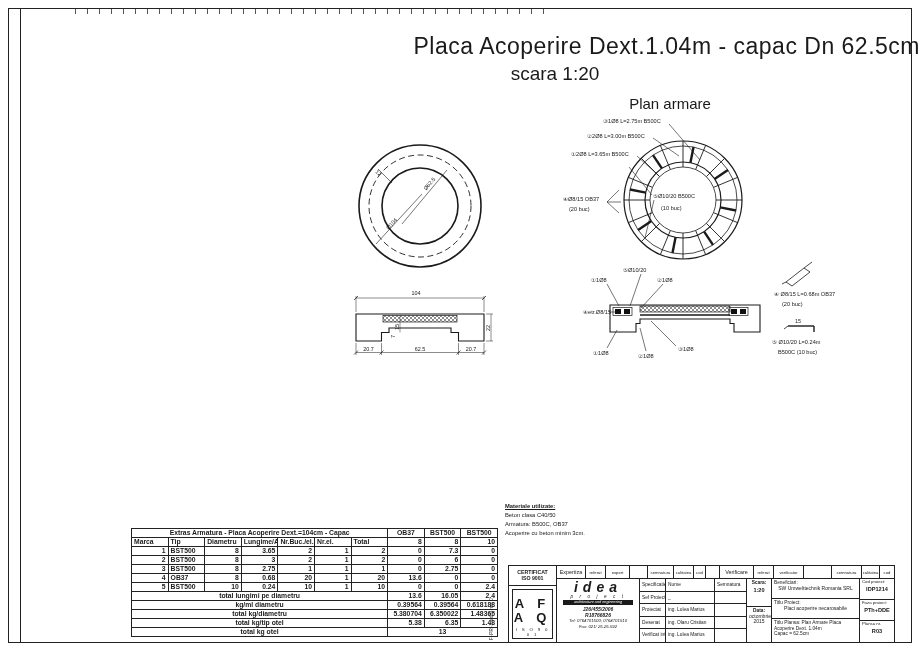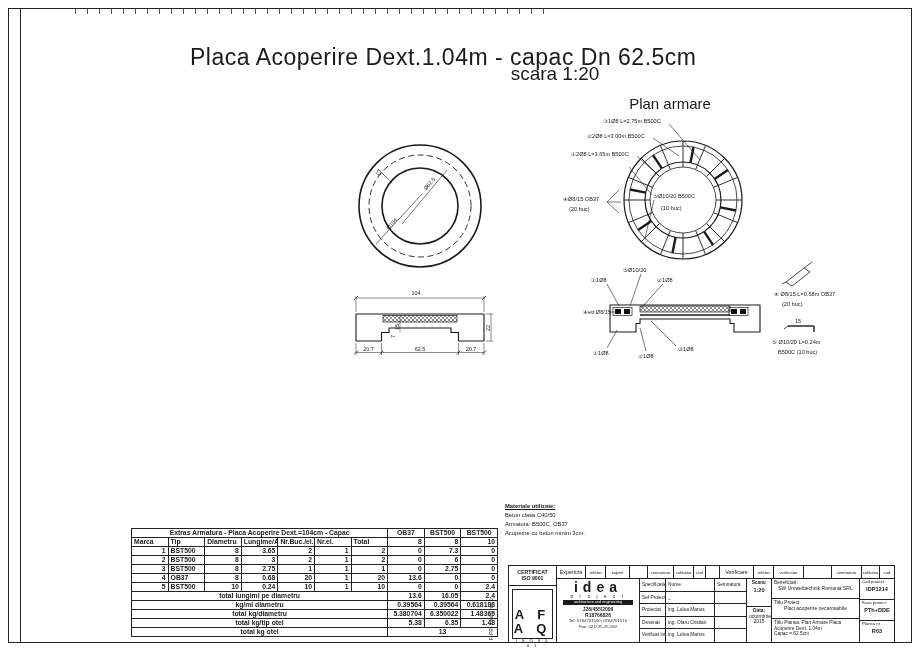--- a/index.html
+++ b/index.html
@@ -3,21 +3,21 @@
 <meta charset="utf-8">
 <style>
   html,body{margin:0;padding:0;background:#fff;}
   .page{position:relative;width:920px;height:650px;background:#fff;overflow:hidden;
         font-family:"Liberation Sans",sans-serif;color:#1a1a1a;}
   .abs{position:absolute;}
   .frame{left:8px;top:8px;width:902px;height:633px;border:1.5px solid #222;}
   .margin-line{left:20px;top:8px;height:634px;width:0;border-left:1px solid #222;}
   .ruler-ticks{left:75px;top:9px;width:470px;height:5px;
      background:repeating-linear-gradient(90deg,#555 0,#555 1px,transparent 1px,transparent 12px);}
-  .main-title{left:190px;top:33px;width:730px;text-align:left;font-size:23px;letter-spacing:.5px;margin-top:11px;}
+  .main-title{left:190px;top:33px;width:730px;text-align:right;font-size:23px;letter-spacing:.5px;}
   .subtitle{left:190px;top:63px;width:730px;text-align:center;font-size:19px;}
   .plan-label{font-size:15px;text-align:center;width:160px;}
   svg{position:absolute;overflow:visible;}
   svg text{font-family:"Liberation Sans",sans-serif;fill:#1a1a1a;}
   .co{font-size:5.6px;}
   .dim{font-size:5.4px;}
   line,path,circle,rect.o{stroke:#1a1a1a;}
   
   .materials{left:505px;top:502px;width:150px;font-size:5.8px;line-height:9px;}
   .materials .mt{text-decoration:underline;font-weight:bold;}
@@ -31,24 +31,24 @@
   .tblock{left:508px;top:565px;width:385px;height:76px;border:1.5px solid #222;background:#fff;}
   .tb{position:absolute;box-sizing:border-box;font-size:4.8px;line-height:1.15;}
   .bl{border-left:1px solid #222;}
   .hdrstrip{left:48px;top:0;width:337px;height:13px;display:flex;border-bottom:1px solid #222;}
   .hdrstrip span{display:block;box-sizing:border-box;border-left:1px solid #222;height:13px;
      font-size:4.2px;text-align:center;overflow:hidden;line-height:13px;}
   .hdrstrip span.big{font-size:5.4px;}
   .cert{left:0;top:0;width:48px;height:20px;border-right:1px solid #222;border-bottom:1px solid #222;
         text-align:center;font-size:5.2px;font-weight:bold;padding-top:3px;box-sizing:border-box;line-height:6px;}
   .afaq{left:0;top:20px;width:48px;height:56px;border-right:1px solid #222;box-sizing:border-box;padding:3px;}
-  .afaq-in{border:1px solid #222;height:100%;box-sizing:border-box;text-align:center;padding-top:18px;}
+  .afaq-in{border:1px solid #222;height:100%;box-sizing:border-box;text-align:center;padding-top:7px;}
   .afaq-l{font-size:13px;font-weight:bold;letter-spacing:5px;line-height:14px;}
   .afaq-iso{font-size:4.4px;letter-spacing:1.8px;margin-top:2px;}
-  .logo{left:48px;top:13px;width:82px;height:63px;box-sizing:border-box;text-align:center;padding-top:2px;}
+  .logo{left:48px;top:13px;width:82px;height:63px;box-sizing:border-box;text-align:center;padding-top:2px;font-style:italic;}
   .logo-name{font-size:14px;font-weight:bold;letter-spacing:5px;line-height:13px;}
   .logo-sub{font-size:4.6px;letter-spacing:2.6px;line-height:5px;}
   .logo-tag{background:#1a1a1a;color:#fff;font-size:3.8px;line-height:5px;margin:1px 6px;}
   .logo-reg{font-size:5px;font-weight:bold;line-height:6px;}
   .logo-tel{font-size:4.3px;line-height:5.5px;}
   .rolecol{box-sizing:border-box;}
   .rrow{box-sizing:border-box;height:12.6px;border-bottom:1px solid #222;overflow:hidden;
         font-size:4.8px;line-height:12px;padding-left:2px;white-space:nowrap;}
   .rrow:last-child{border-bottom:none;}
   .sec{box-sizing:border-box;border-bottom:1px solid #222;overflow:hidden;padding:1px 2px;}

